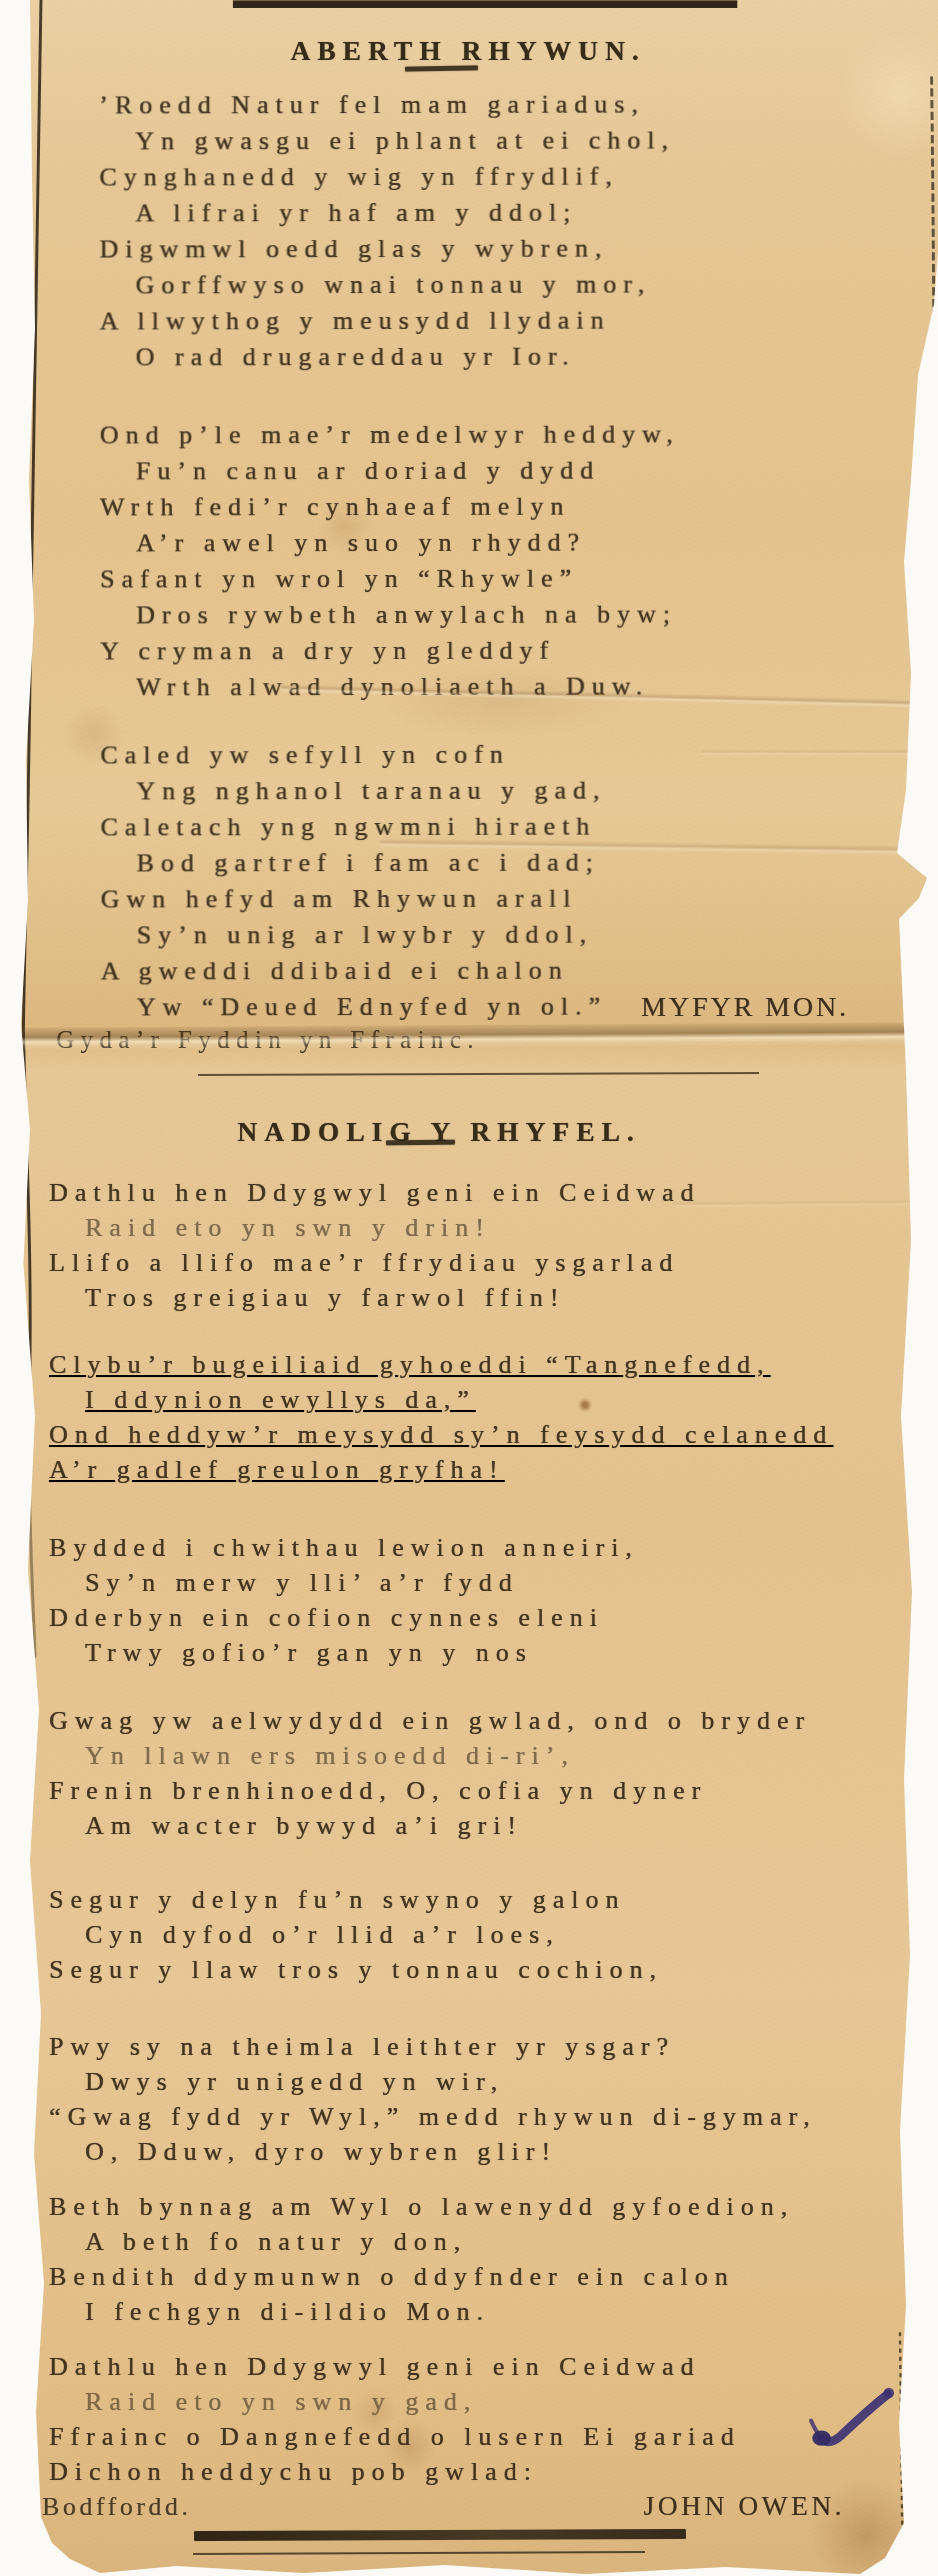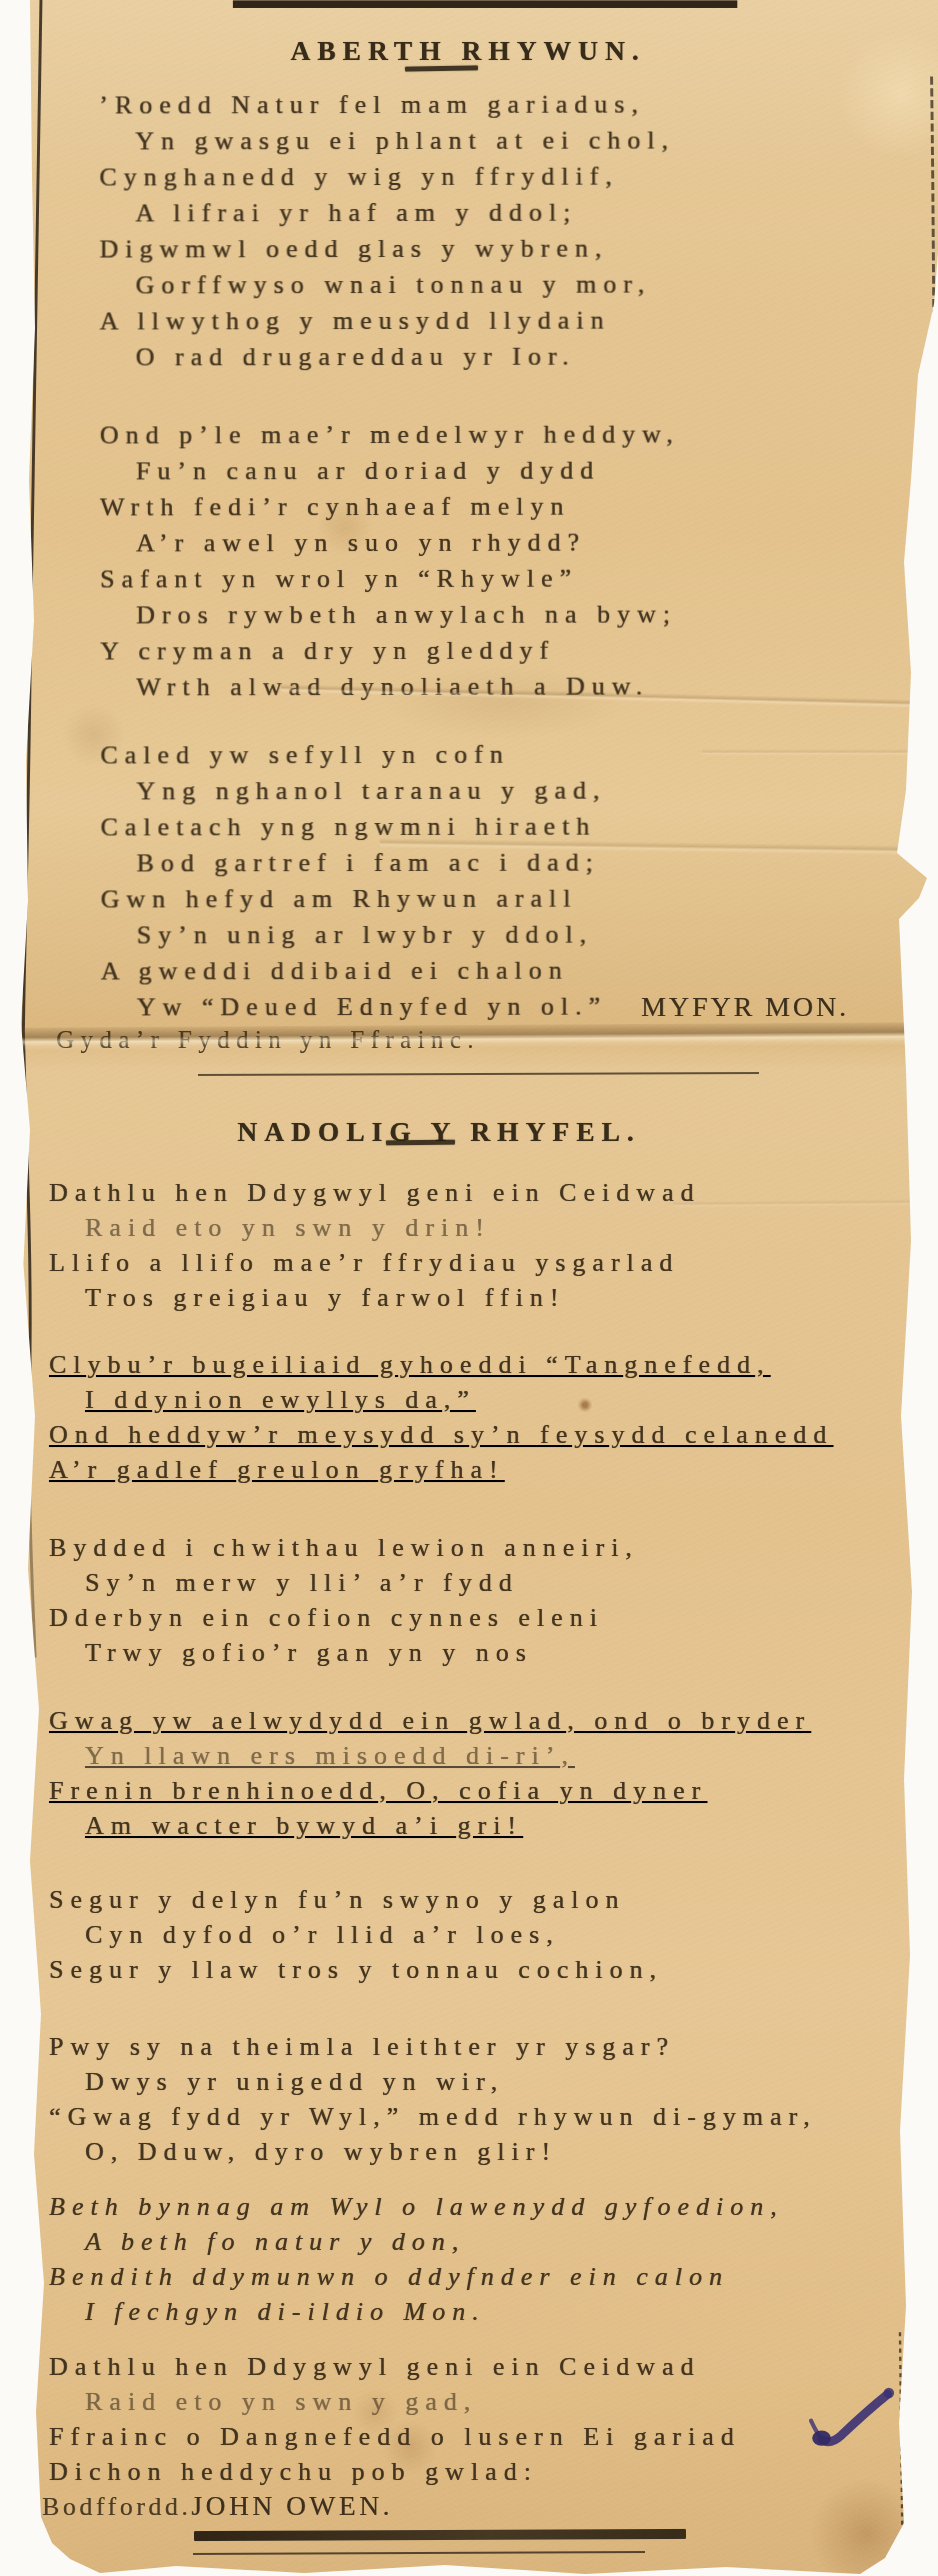--- a/index.html
+++ b/index.html
@@ -65,24 +65,24 @@
   .stanza{margin:0;}
   .poem{position:absolute;z-index:3;}
   #p1body{left:100px;top:87px;transform:rotate(-.1deg);}
   #p1body .stanza:nth-child(1){margin-bottom:42px;}
   #p1body .stanza:nth-child(2){margin-bottom:32px;}
   #p2body{left:49px;top:1175px;}
   #p2body .line{line-height:35px;}
   #p2body .stanza:nth-child(1){margin-bottom:32px;}
   #p2body .stanza:nth-child(2){margin-bottom:43px;text-decoration:underline;}
   #p2body .stanza:nth-child(3){margin-bottom:33px;}
-  #p2body .stanza:nth-child(4){margin-bottom:39px;text-decoration:underline;}
+  #p2body .stanza:nth-child(4){margin-bottom:39px;}
   #p2body .stanza:nth-child(5){margin-bottom:42px;}
   #p2body .stanza:nth-child(6){margin-bottom:20px;}
-  #p2body .stanza:nth-child(7){margin-bottom:20px;font-style:italic;}
+  #p2body .stanza:nth-child(7){margin-bottom:20px;}
   .title{
     position:absolute;z-index:3;width:808px;text-align:center;
     font-size:27.5px;font-weight:bold;letter-spacing:7px;white-space:nowrap;
     color:rgba(50,39,22,.92);
     text-shadow:0.4px 0 rgba(50,39,22,.5), 0 0 1.2px rgba(50,39,22,.3);
     filter:blur(0.2px);
   }
   #title1{left:64px;top:16.4px;}
   #title2{left:35px;top:1098px;}
   .title-dash{
@@ -103,21 +103,21 @@
     font-size:25px;letter-spacing:6.4px;white-space:nowrap;
     color:rgba(55,43,25,.85);filter:blur(0.3px);
     text-shadow:0.4px 0 rgba(55,43,25,.5);
   }
   .divider-thin{
     position:absolute;z-index:3;left:198px;top:1073px;width:561px;height:2.3px;
     background:rgba(44,33,18,.72);transform:rotate(-.2deg);filter:blur(0.3px);
   }
   .sig-row{
     position:absolute;z-index:3;left:42px;top:2490px;width:803px;
-    display:flex;justify-content:flex-start;align-items:baseline;
+    display:flex;justify-content:space-between;align-items:baseline;
   }
   .place{
     font-size:26px;letter-spacing:3.5px;color:rgba(60,47,28,.82);
     filter:blur(0.3px);text-shadow:0.3px 0 rgba(60,47,28,.5);
   }
   #sig2{position:static;font-size:27.5px;letter-spacing:3.5px;font-weight:normal;}
   .rule-thick{
     position:absolute;z-index:3;left:194px;top:2530px;width:492px;height:10px;
     background:linear-gradient(to right, rgba(33,25,13,.92), rgba(33,25,13,.8) 60%, rgba(33,25,13,.88));
     transform:rotate(-.25deg);filter:blur(0.3px);border-radius:1.2px;

